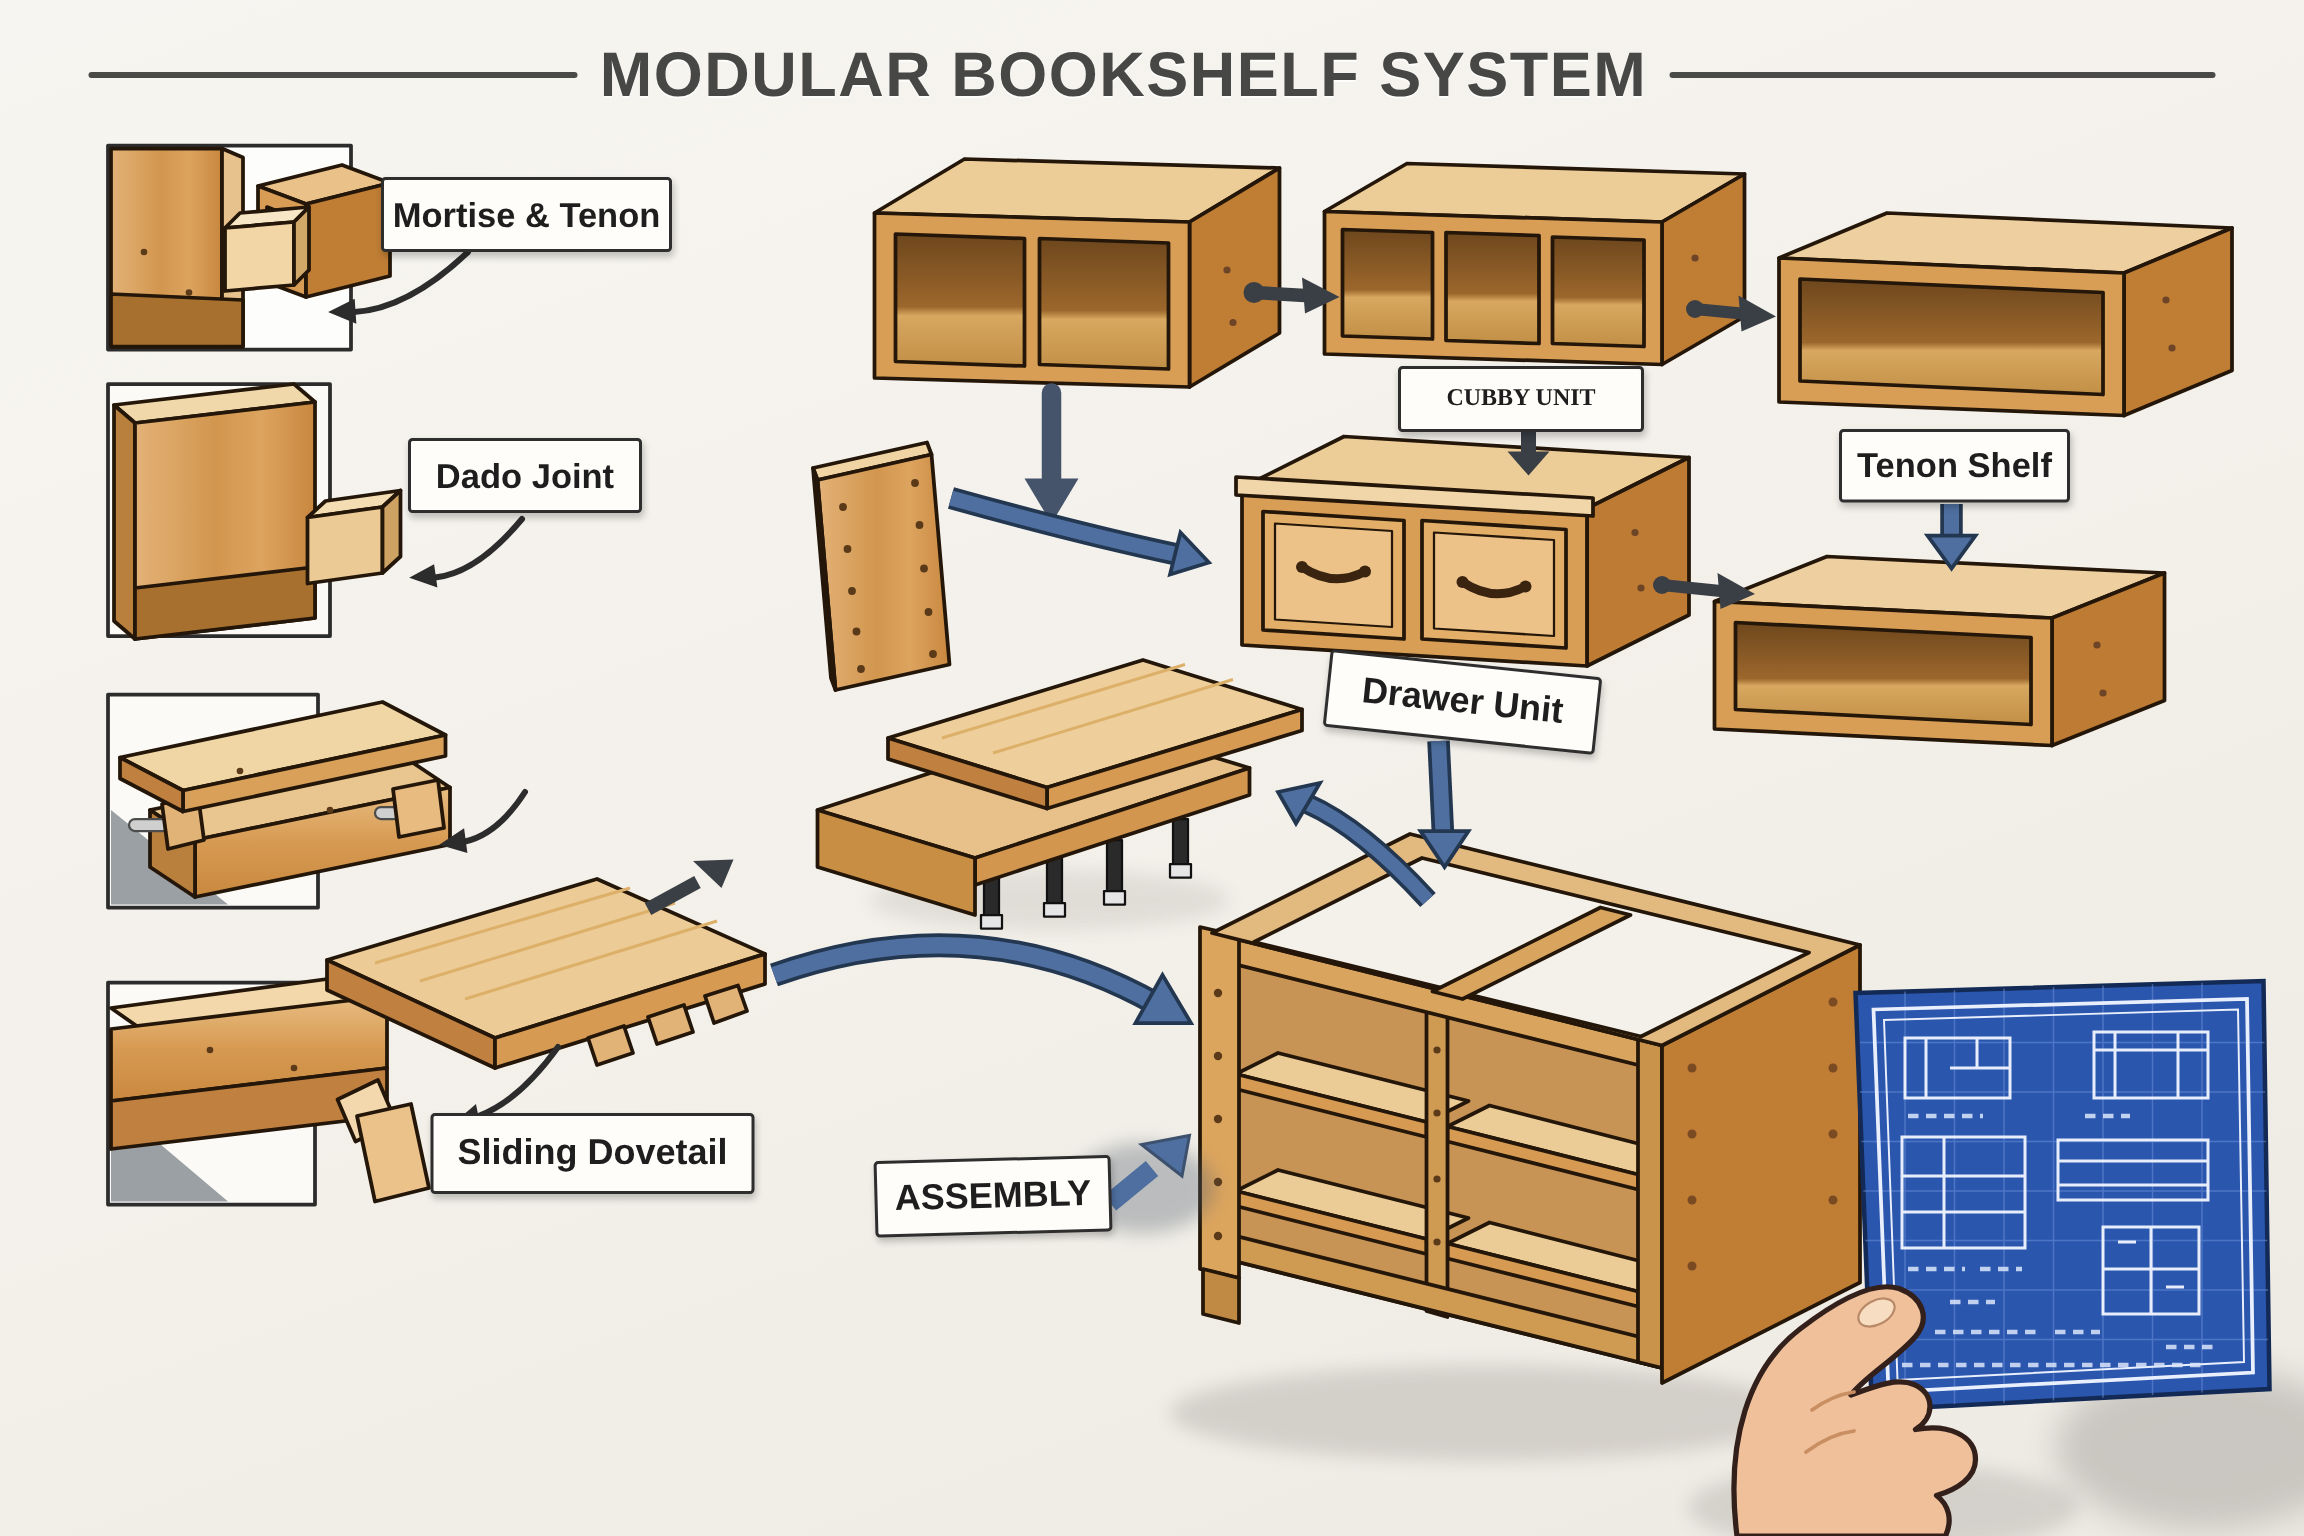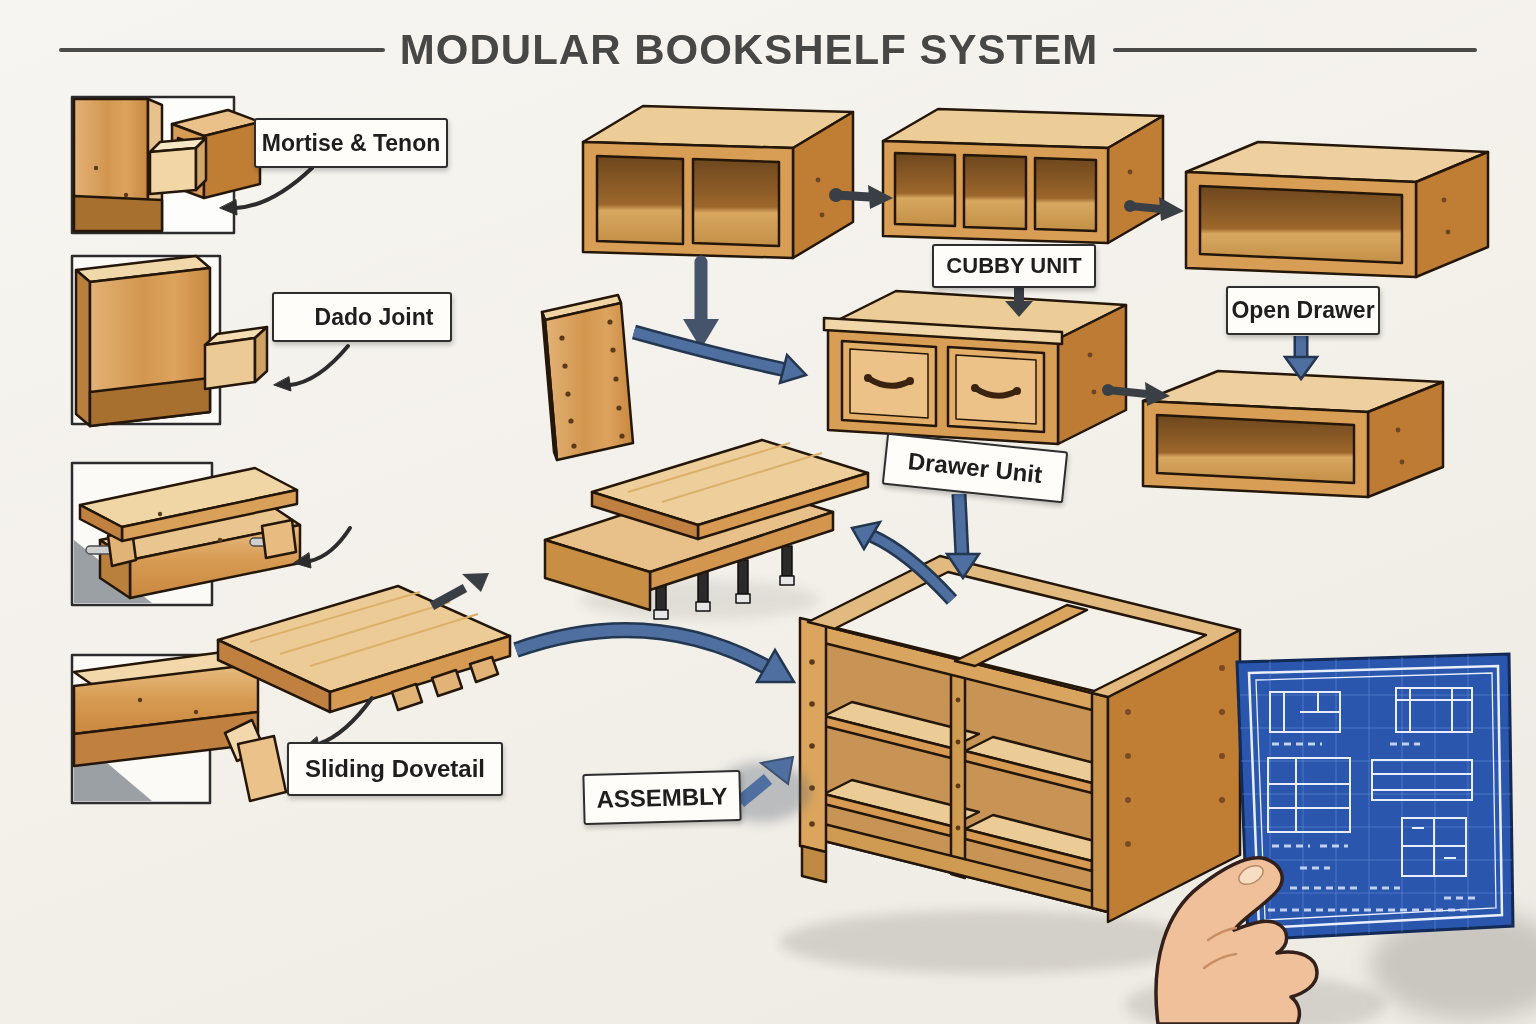--- a/index.html
+++ b/index.html
@@ -16,24 +16,24 @@
   .title-rule.right{width:364px;}
   .title-text{font-size:42px;font-weight:bold;letter-spacing:1px;color:#474745;
     text-shadow:0 1px 0 rgba(255,255,255,.8);white-space:nowrap;}
 
   
   .lbl{position:absolute;display:flex;align-items:center;justify-content:center;
     background:#fffdfa;border:2.5px solid #2e2e2e;border-radius:3px;
     box-shadow:1px 3px 5px rgba(0,0,0,.22);color:#1e1e1e;font-weight:bold;
     white-space:nowrap;z-index:5;}
   #lbl-mortise   {left:254px;top:118px;width:190px;height:46px;font-size:23px;}
-  #lbl-dado      {left:272px;top:292px;width:152px;height:46px;font-size:23px;padding-left:24px;}
+  #lbl-dado      {left:272px;top:292px;width:152px;height:46px;font-size:23px;}
   #lbl-adjustable{left:236px;top:478px;width:226px;height:46px;font-size:22px;}
   #lbl-dovetail  {left:287px;top:742px;width:212px;height:50px;font-size:24px;}
-  #lbl-cubby     {left:932px;top:244px;width:160px;height:40px;font-size:22px;}
+  #lbl-cubby     {left:932px;top:244px;width:160px;height:40px;font-size:16px;font-family:Liberation Serif, serif;}
   #lbl-openshelf {left:1226px;top:286px;width:150px;height:45px;font-size:23px;}
   #lbl-drawer    {left:884px;top:442px;width:178px;height:48px;font-size:24px;transform:rotate(6deg);}
   #lbl-assembly  {left:583px;top:772px;width:154px;height:47px;font-size:24px;transform:rotate(-1.5deg);}
   #lbl-blueprint {left:1286px;top:604px;width:228px;height:44px;font-size:20px;}
 </style>
 </head>
 <body>
 
 <div class="scene">
 
@@ -429,16 +429,16 @@
   <div class="title-row">
     <div class="title-rule left"></div>
     <div class="title-text">MODULAR BOOKSHELF SYSTEM</div>
     <div class="title-rule right"></div>
   </div>
 
   <div class="lbl" id="lbl-mortise">Mortise &amp; Tenon</div>
   <div class="lbl" id="lbl-dado">Dado Joint</div>
   <div class="lbl" id="lbl-dovetail">Sliding Dovetail</div>
   <div class="lbl" id="lbl-cubby">CUBBY UNIT</div>
-  <div class="lbl" id="lbl-openshelf">Open Drawer</div>
+  <div class="lbl" id="lbl-openshelf">Tenon Shelf</div>
   <div class="lbl" id="lbl-drawer">Drawer Unit</div>
   <div class="lbl" id="lbl-assembly">ASSEMBLY</div>
 </div>
 
 </body></html>

